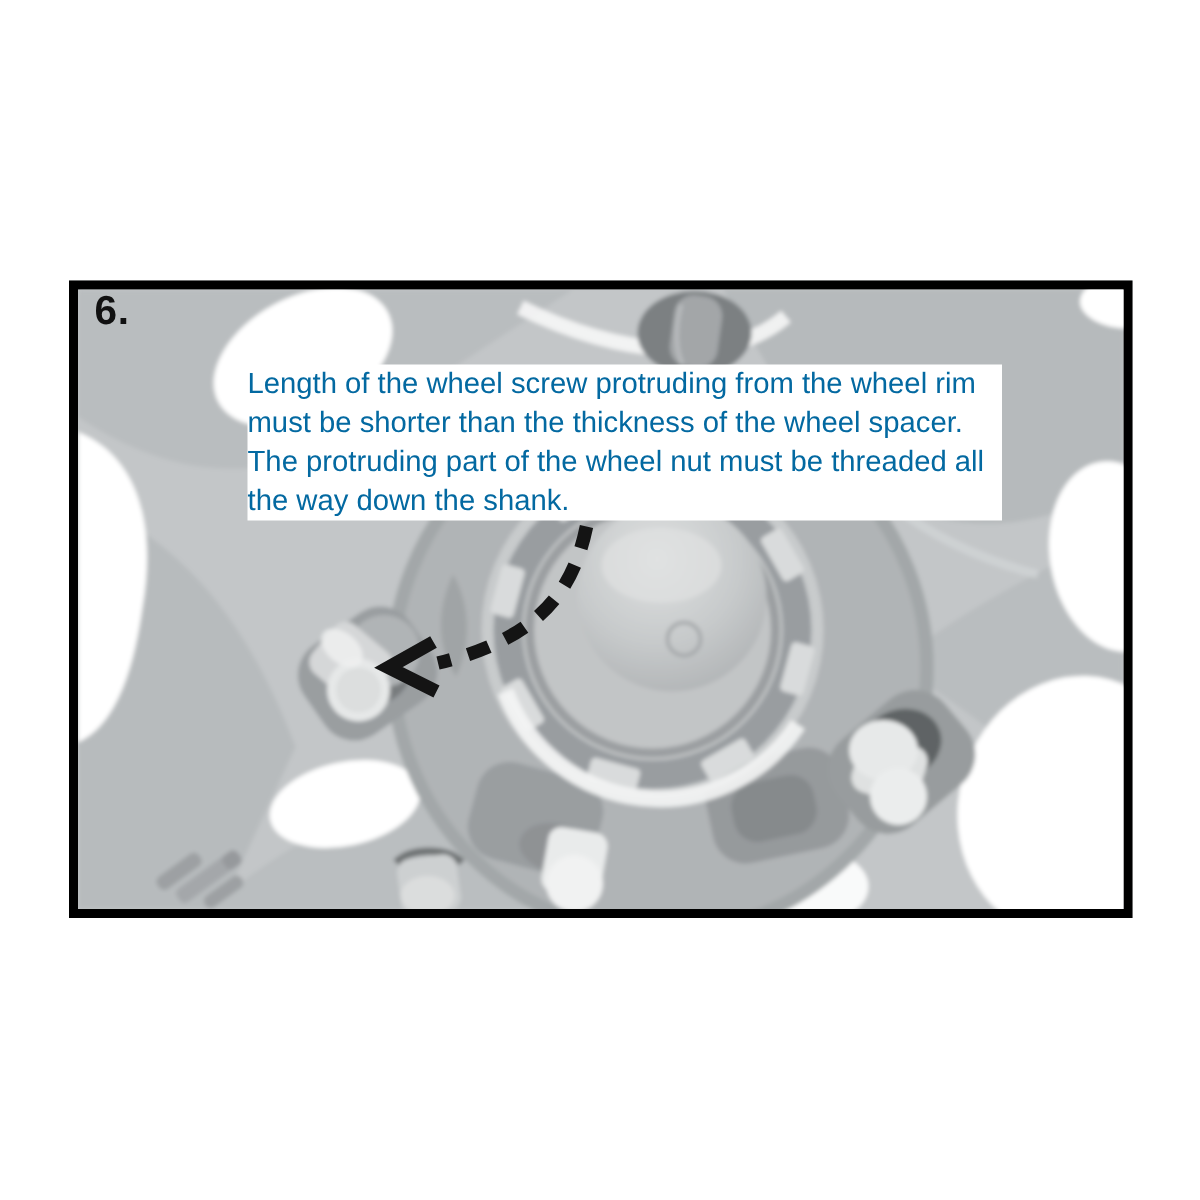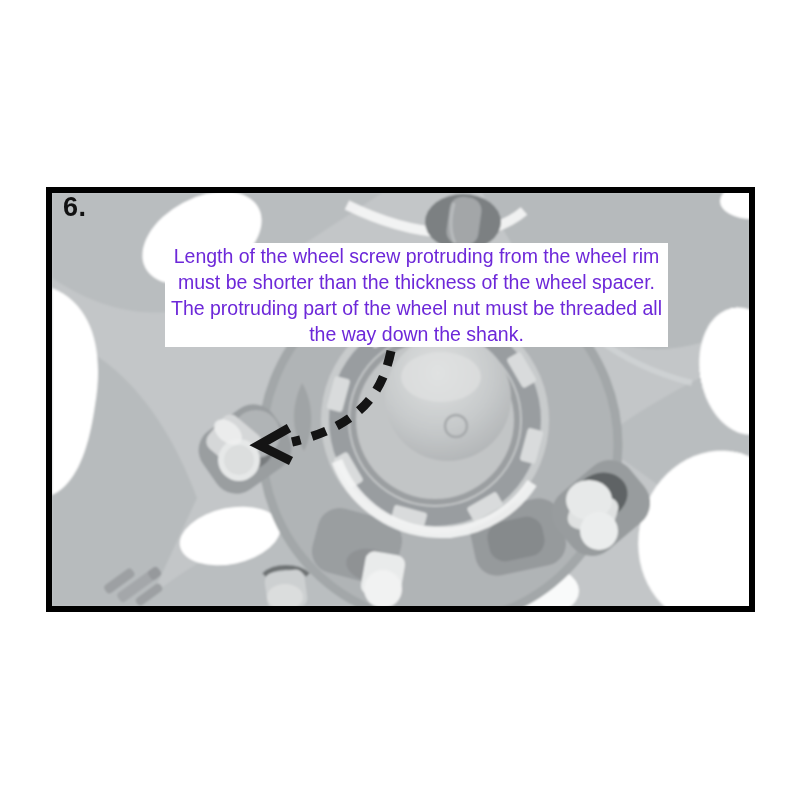--- a/index.html
+++ b/index.html
@@ -5,22 +5,22 @@
   html,body{margin:0;padding:0;background:#ffffff;}
   .stage{position:relative;width:800px;height:800px;background:#ffffff;overflow:hidden;
          font-family:"Liberation Sans",sans-serif;}
   .figure-frame{position:absolute;left:46px;top:187px;width:709px;height:425px;
                 box-sizing:border-box;border:6px solid #000000;background:#c3c6c8;}
   .photo-svg{position:absolute;left:0;top:0;width:697px;height:413px;display:block;}
   .step-label{position:absolute;left:63px;top:192px;font-size:27px;font-weight:bold;
               color:#111111;letter-spacing:0.5px;}
   .caption-box{position:absolute;left:165px;top:243px;width:503px;height:104px;
                background:#ffffff;display:flex;align-items:center;justify-content:center;}
-  .caption-text{width:100%;text-align:center;font-size:19.5px;line-height:26px;
-                color:#6d28d9;white-space:pre;}
+  .caption-text{width:100%;text-align:left;font-size:19.5px;line-height:26px;
+                color:#0369a1;white-space:pre;}
 </style>
 </head>
 <body>
 
 <div class="stage">
 
   <div class="figure-frame">
 
     <svg class="photo-svg" viewBox="0 0 697 413">
       <defs>

